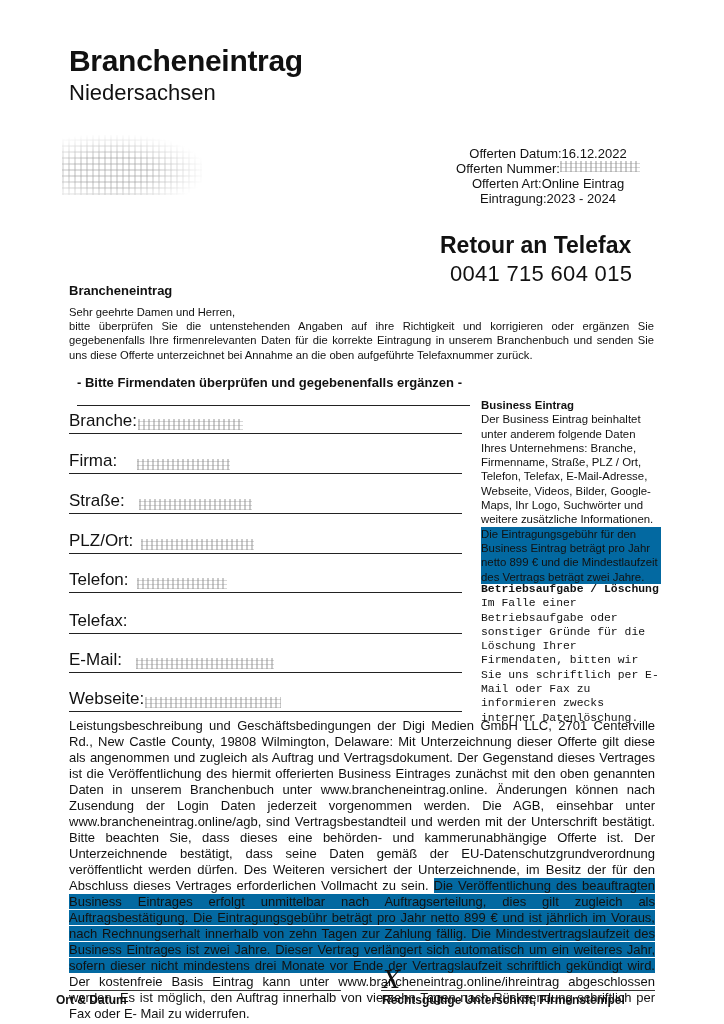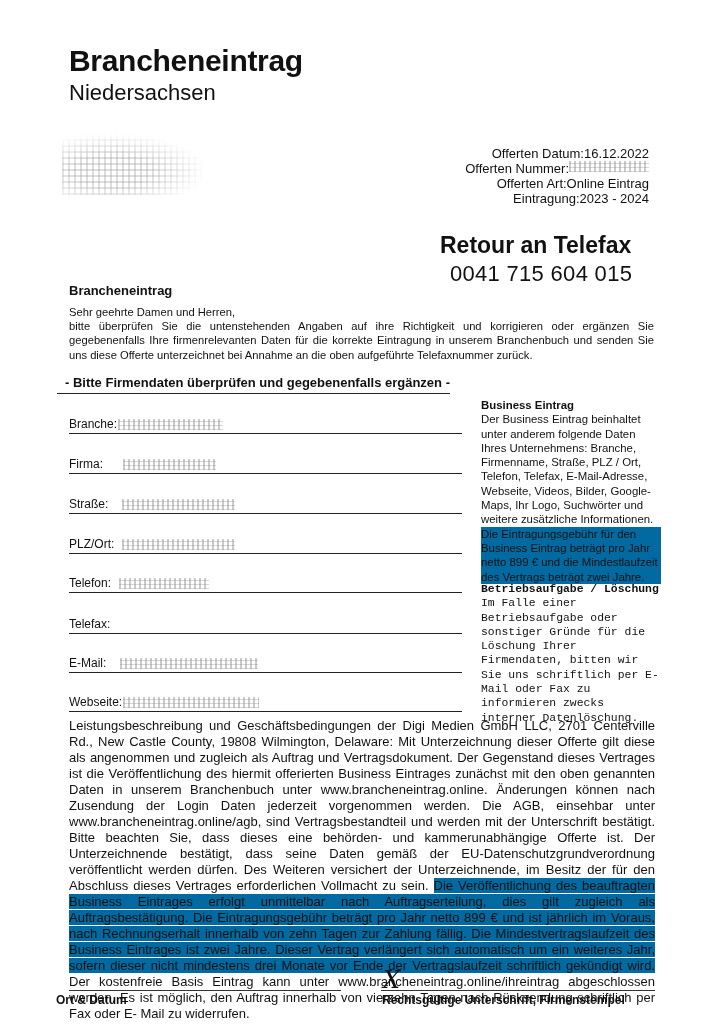--- a/index.html
+++ b/index.html
@@ -12,38 +12,38 @@
   .subtitle { left: 69px; top: 80px; font-size: 22px; font-weight: normal; }
   .blur-logo {
     left: 62px; top: 135px; width: 140px; height: 60px;
     background:
       repeating-linear-gradient(90deg, rgba(160,160,160,0.35) 0 2px, transparent 2px 6px),
       repeating-linear-gradient(0deg, rgba(160,160,160,0.35) 0 2px, transparent 2px 6px);
     -webkit-mask-image: radial-gradient(ellipse at 35% 60%, #000 30%, transparent 75%);
     mask-image: radial-gradient(ellipse at 35% 60%, #000 30%, transparent 75%);
   }
   .meta { left: 447px; top: 146px; width: 202px; font-size: 13px; line-height: 15px; }
-  .meta-row { display: flex; justify-content: flex-end; }
+  .meta-row { display: flex; justify-content: center; }
   .blurred {
     display: inline-block; height: 11px; vertical-align: middle;
     background:
       repeating-linear-gradient(90deg, rgba(140,140,140,0.45) 0 2px, transparent 2px 5px),
       repeating-linear-gradient(0deg, rgba(140,140,140,0.35) 0 1px, transparent 1px 4px);
   }
   .retour { left: 440px; top: 232px; font-size: 23px; font-weight: bold; }
   .faxnum { left: 450px; top: 261px; font-size: 22px; letter-spacing: 0.3px; }
   .section-head { left: 69px; top: 283px; font-size: 13px; font-weight: bold; }
   .intro { left: 69px; top: 305px; width: 585px; font-size: 11.2px; line-height: 14.2px; text-align: justify; }
   .form-head {
-    left: 57px; top: 375px; width: 393px; font-size: 13px; font-weight: bold;
-    padding-bottom: 3px; border-bottom: 1.5px solid #222; white-space: nowrap; text-align: right;
+    left: 77px; top: 375px; width: 393px; font-size: 13px; font-weight: bold;
+    padding-bottom: 15px; border-bottom: 1.5px solid #222; white-space: nowrap; text-align: left;
   }
   .field {
     left: 69px; width: 393px; height: 22px; border-bottom: 1.5px solid #222;
-    font-size: 12px; display: flex; align-items: flex-end; padding-bottom: 2px; box-sizing: border-box;
+    font-size: 17px; display: flex; align-items: flex-end; padding-bottom: 2px; box-sizing: border-box;
   }
   .field .label { white-space: nowrap; }
   .field .val { margin-left: 8px; margin-bottom: 1px; }
   .sidebar { left: 481px; width: 180px; font-size: 11.4px; line-height: 14.3px; }
   .sidebar .sh { font-weight: bold; }
   .hl { background: #0369a1; }
   .terms { left: 69px; top: 718px; width: 586px; font-size: 13px; line-height: 16px; text-align: justify; }
   .sig-line { top: 990px; height: 0; border-top: 1.5px solid #333; }
   .sig-label { top: 993px; font-size: 12px; font-weight: bold; }
   .sig-x { left: 383px; top: 966px; font-size: 24px; font-style: italic; font-family: "DejaVu Serif", serif; }

